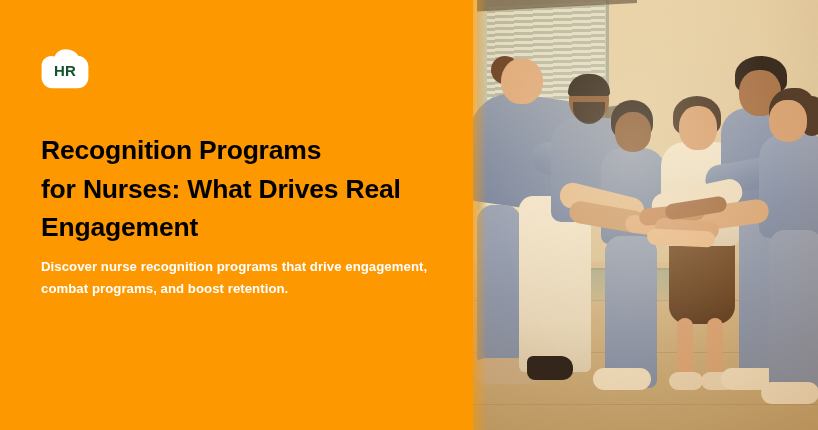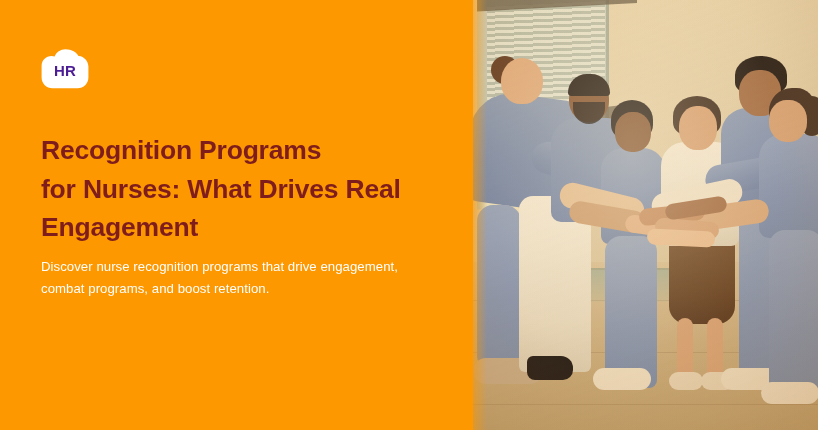--- a/index.html
+++ b/index.html
@@ -38,52 +38,52 @@
     height:42px;
   }
   .logo-wrap svg { display:block; width:48px; height:42px; }
   .logo-text {
     position:absolute;
     left:0; top:0;
     width:48px; height:42px;
     display:flex;
     align-items:center;
     justify-content:center;
-    color:#4c1d95;
+    color:#14532d;
     font-family:"Liberation Sans", sans-serif;
     font-weight:bold;
     font-size:15px;
     letter-spacing:0.2px;
     padding-top:5px;
   }
 
   
   .headline {
     position:absolute;
     left:41px;
     top:131px;
     width:400px;
-    color:#7f1d1d;
+    color:#000000;
     font-family:"Liberation Sans", sans-serif;
     font-weight:bold;
     font-size:26.5px;
     line-height:38.5px;
     letter-spacing:-0.2px;
   }
   .headline .ln { display:block; white-space:nowrap; }
 
   
   .subtitle {
     position:absolute;
     left:41px;
     top:256px;
     width:410px;
     color:#ffffff;
     font-family:"Liberation Sans", sans-serif;
-    font-weight:normal;
+    font-weight:bold;
     font-size:13.2px;
     line-height:22px;
     letter-spacing:0.05px;
   }
   .subtitle .ln { display:block; white-space:nowrap; }
 
   
   .panel-right {
     position:relative;
     width:345px;

